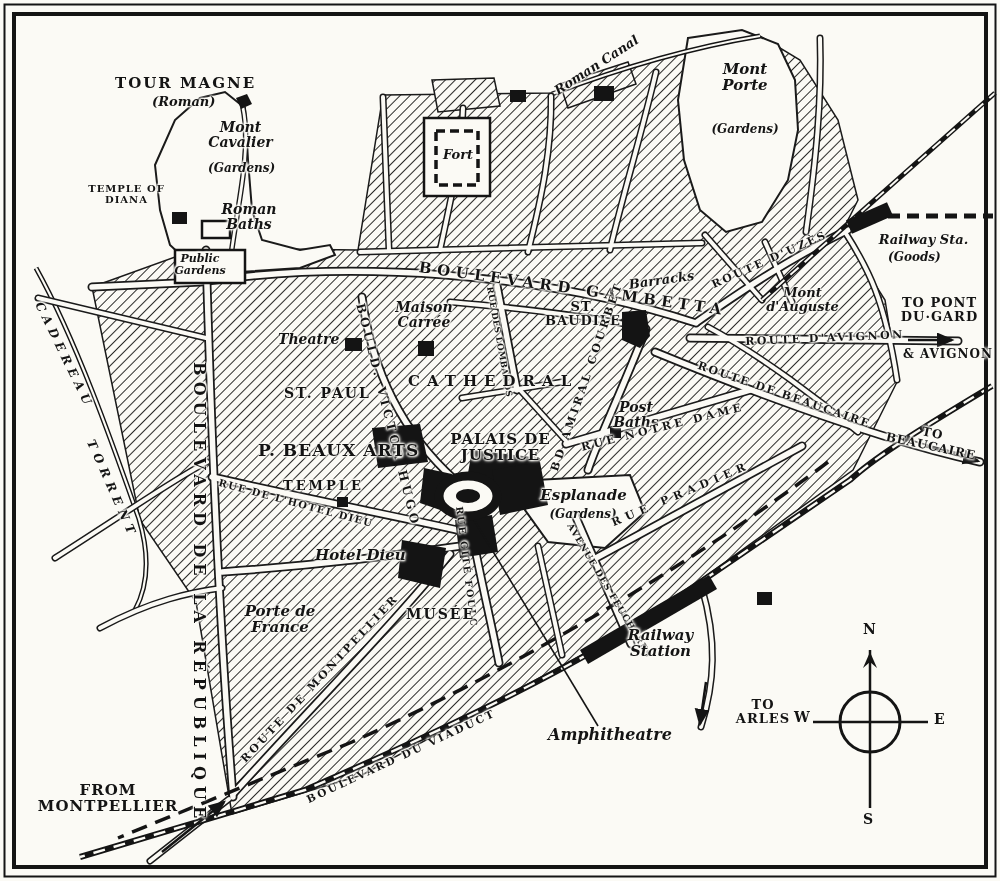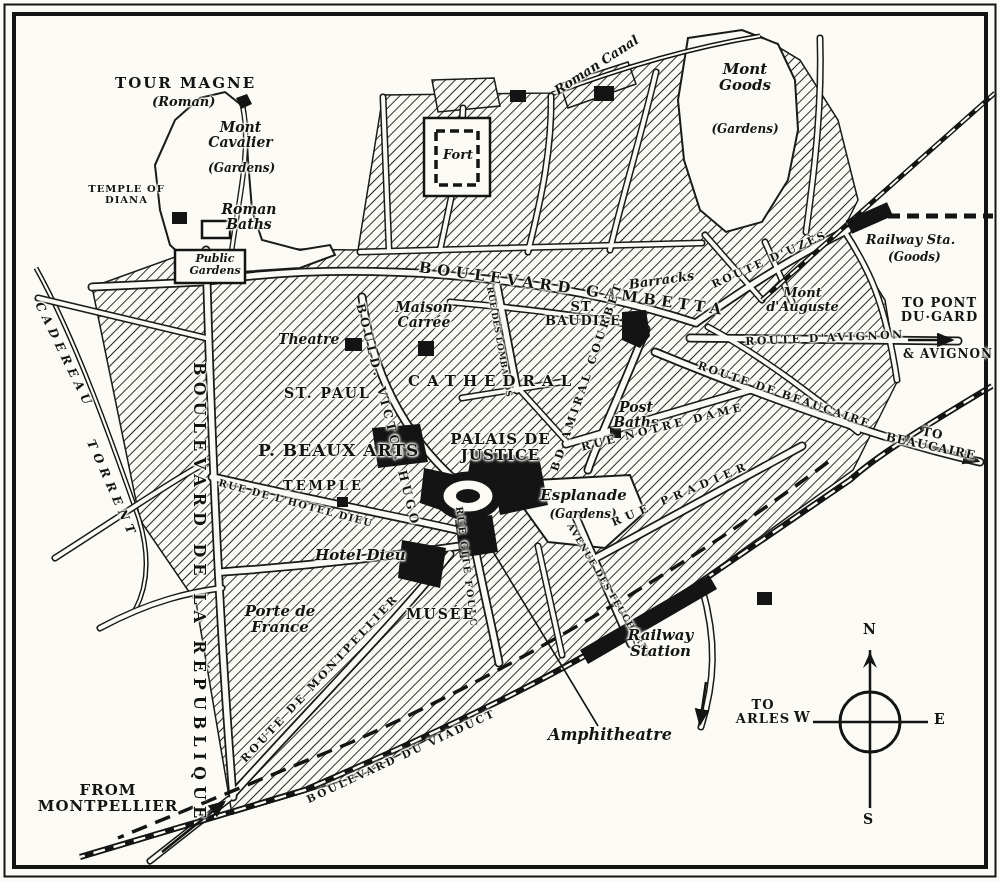--- a/index.html
+++ b/index.html
@@ -200,27 +200,27 @@
   <rect x="4.5" y="4.5" width="991" height="872" fill="none" stroke="#141414" stroke-width="2"></rect>
   <rect x="14" y="14" width="972" height="853" fill="none" stroke="#141414" stroke-width="4"></rect>
 </svg>
 
 <div class="lab cap" style="left:115px;top:76px;font-size:15px;letter-spacing:2px;">TOUR MAGNE</div>
 <div class="lab ital" style="left:152px;top:95px;font-size:13px;">(Roman)</div>
 <div class="lab ital wrap" style="left:198px;top:120px;width:85px;">Mont Cavalier</div>
 <div class="lab ital" style="left:208px;top:162px;font-size:12px;">(Gardens)</div>
 <div class="lab cap wrap" style="left:74px;top:184px;width:105px;font-size:10px;">TEMPLE OF DIANA</div>
 <div class="lab ital wrap" style="left:216px;top:202px;width:66px;">Roman Baths</div>
-<div class="lab ital wrap" style="left:182px;top:253px;width:66px;font-size:11px;">Public Gardens</div>
+<div class="lab ital wrap" style="left:167px;top:253px;width:66px;font-size:11px;">Public Gardens</div>
 <div class="lab ital" style="left:443px;top:148px;font-size:13px;">Fort</div>
 <div class="lab ital rot" style="left:552px;top:86px;font-size:13px;transform:rotate(-33deg);">Roman Canal</div>
 
-<div class="lab ital wrap" style="left:700px;top:62px;width:90px;font-size:15px;">Mont Goods</div>
+<div class="lab ital wrap" style="left:700px;top:62px;width:90px;font-size:15px;">Mont Porte</div>
 <div class="lab ital wrap" style="left:700px;top:123px;width:90px;font-size:12px;">(Gardens)</div>
-<div class="lab ital wrap" style="left:853px;top:233px;width:115px;font-size:13px;">Railway Sta.</div>
+<div class="lab ital wrap" style="left:853px;top:233px;width:115px;font-size:13px;padding-left:13px;">Railway Sta.</div>
 <div class="lab ital" style="left:888px;top:251px;font-size:12px;">(Goods)</div>
 <div class="lab ital rot" style="left:628px;top:278px;font-size:13px;transform:rotate(-8deg);">Barracks</div>
 <div class="lab street rot" style="left:710px;top:280px;transform:rotate(-24deg);letter-spacing:2.5px;">ROUTE D'UZÈS</div>
 <div class="lab ital wrap" style="left:760px;top:286px;width:85px;font-size:13px;">Mont d'Auguste</div>
 <div class="lab cap wrap" style="left:897px;top:296px;width:85px;font-size:13px;">TO PONT DU·GARD</div>
 <div class="lab street rot" style="left:745px;top:336px;transform:rotate(-2.5deg);letter-spacing:2.5px;">ROUTE D'AVIGNON</div>
 <div class="lab cap" style="left:903px;top:348px;font-size:12px;">&amp; AVIGNON</div>
 <div class="lab street rot" style="left:700px;top:360px;transform:rotate(19deg);">ROUTE DE BEAUCAIRE</div>
 <div class="lab cap wrap rot" style="left:890px;top:418px;width:90px;font-size:12px;transform:rotate(12deg);">TO BEAUCAIRE</div>
 

